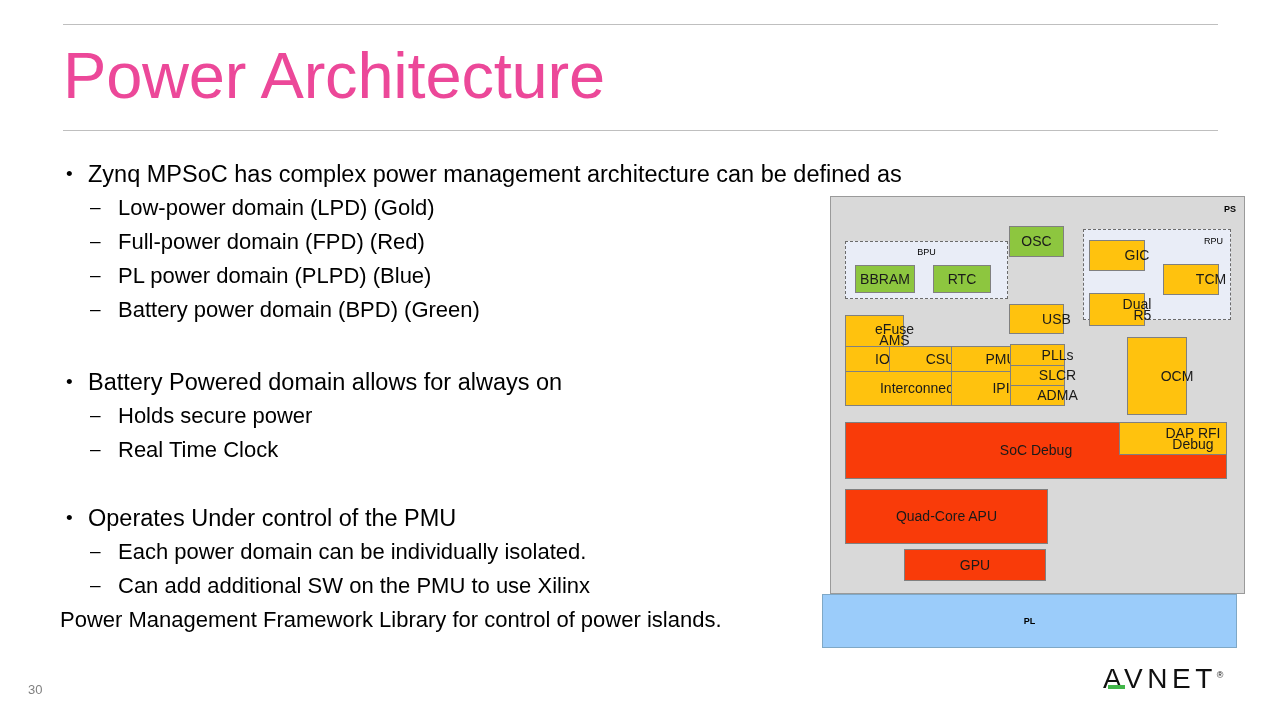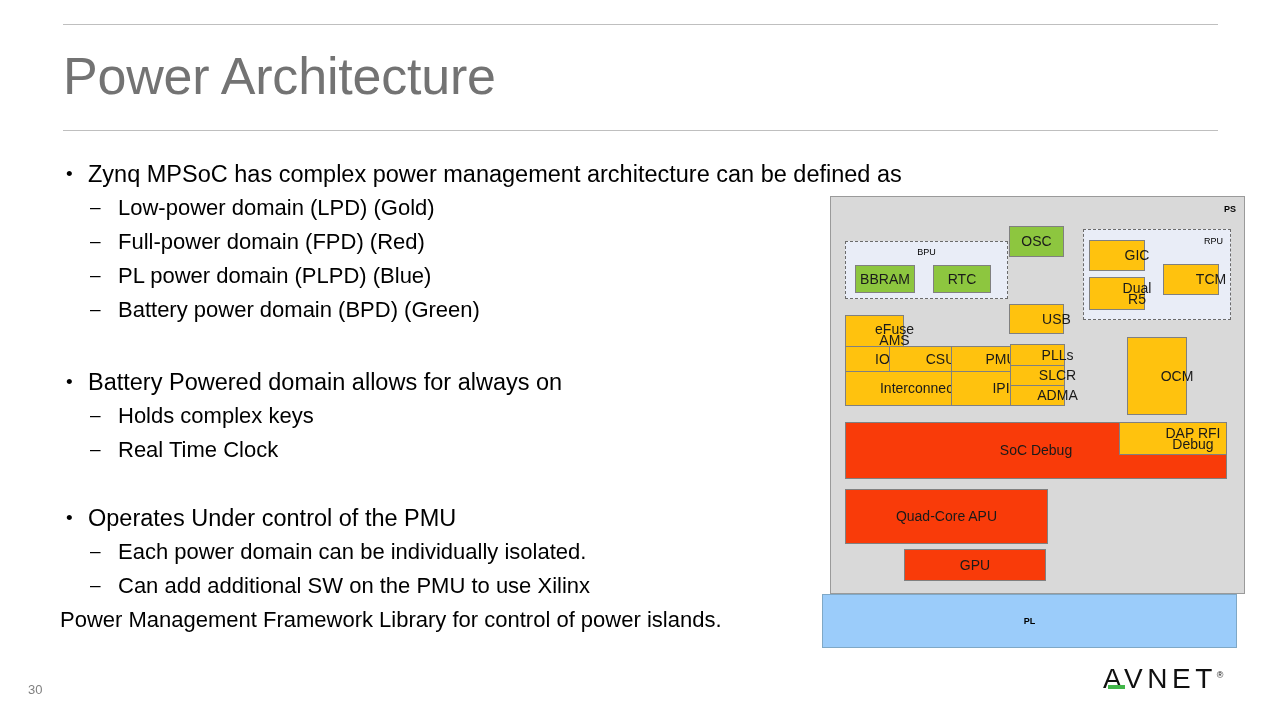--- a/index.html
+++ b/index.html
@@ -25,24 +25,24 @@
     background: #bfbfbf;
   }
   .rule-top { top: 24px; }
   .rule-bottom { top: 130px; }
 
   
   .slide-title {
     position: absolute;
     left: 63px;
     top: 46px;
-    font-size: 52px;
+    font-size: 65px;
     line-height: 60px;
     font-weight: 400;
-    color: #737373;
+    color: #ec4899;
     letter-spacing: -0.2px;
     white-space: nowrap;
   }
 
   
   .body-col {
     position: absolute;
     left: 60px;
     top: 157px;
     width: 760px;
@@ -223,21 +223,21 @@
 
   <div class="spacer"></div>
 
   <p class="b1">
     <span class="mk">•</span>
     <span>Battery Powered domain allows for always on</span>
   </p>
 
   <p class="b2">
     <span class="mk">–</span>
-    <span>Holds complex keys</span>
+    <span>Holds secure power</span>
   </p>
 
   <p class="b2">
     <span class="mk">–</span>
     <span>Real Time Clock</span>
   </p>
 
   <div class="spacer-sm"></div>
 
   <p class="b1">
@@ -275,21 +275,21 @@
     </div>
     <div class="blk green" style="left:24px; top:68px; width:60px; height:28px;">BBRAM</div>
     <div class="blk green" style="left:102px; top:68px; width:58px; height:28px;">RTC</div>
 
     <div class="blk green" style="left:178px; top:29px; width:55px; height:31px;">OSC</div>
 
     <div class="dashbox" style="left:252px; top:32px; width:148px; height:91px;">
       <div class="dash-lbl" style="right:7px; top:6px;">RPU</div>
     </div>
     <div class="blk gold" style="left:258px; top:43px; width:56px; height:31px;">GIC</div>
-    <div class="blk gold" style="left:258px; top:80px; width:56px; height:33px;">Dual R5</div>
+    <div class="blk gold" style="left:258px; top:96px; width:56px; height:33px;text-align:right;">Dual R5</div>
     <div class="blk gold" style="left:332px; top:67px; width:56px; height:31px;">TCM</div>
 
     <div class="blk gold" style="left:178px; top:107px; width:55px; height:30px;">USB</div>
 
     <div class="blk gold" style="left:14px; top:118px; width:59px; height:40px;">eFuse AMS</div>
 
     <div class="blk gold" style="left:14px; top:149px; width:45px; height:26px;">IOU</div>
     <div class="blk gold" style="left:58px; top:149px; width:63px; height:26px;">CSU</div>
     <div class="blk gold" style="left:120px; top:149px; width:60px; height:26px;">PMU</div>
     <div class="blk gold" style="left:179px; top:147px; width:55px; height:22px;">PLLs</div>

